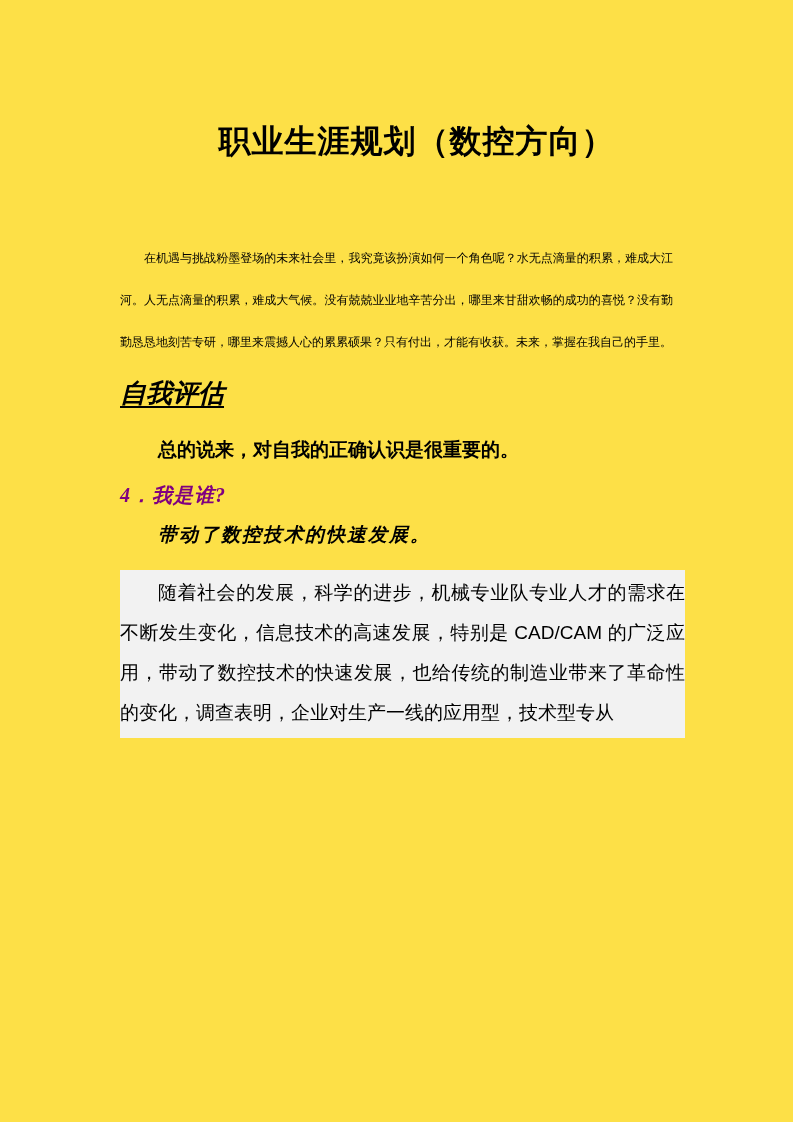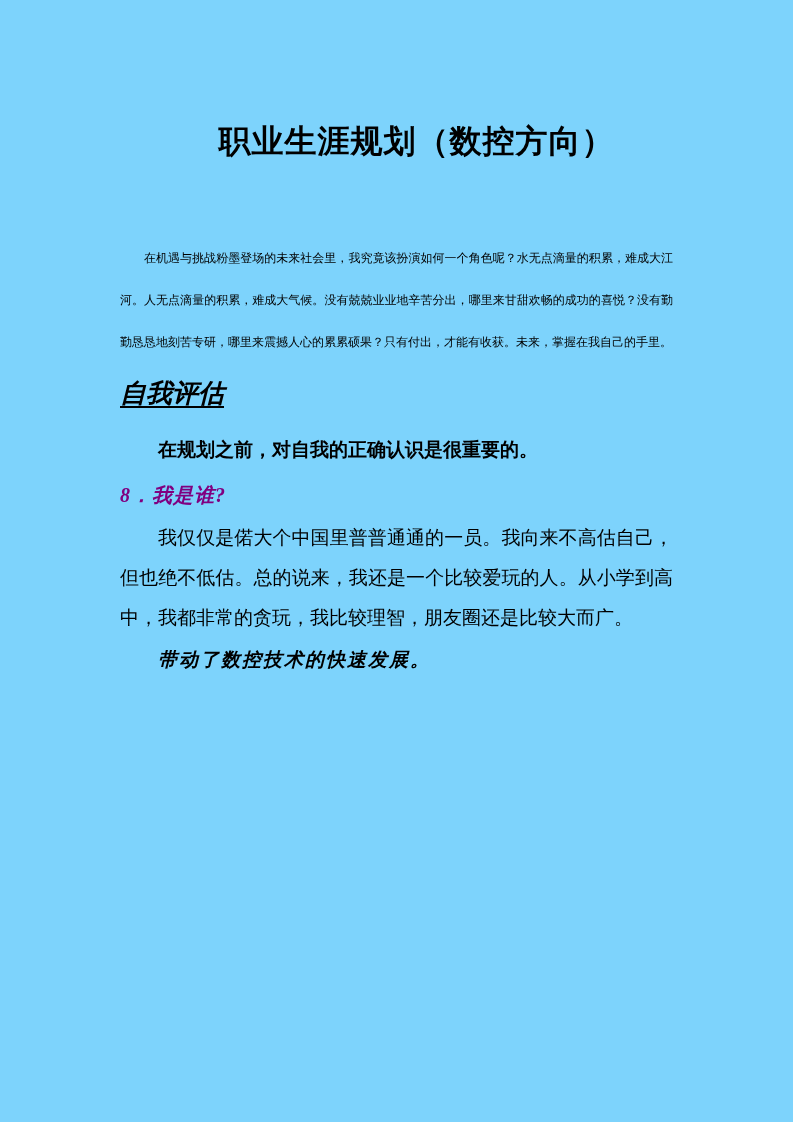--- a/index.html
+++ b/index.html
@@ -5,21 +5,21 @@
   html, body {
     margin: 0;
     padding: 0;
     background: #ffffff;
   }
   .page {
     position: relative;
     width: 793px;
     height: 1122px;
     margin: 0 auto;
-    background: #7dd3fc;
+    background: #fde047;
     overflow: hidden;
     font-family: "Liberation Sans", sans-serif;
     color: #000000;
     box-sizing: border-box;
     padding: 118px 120px 0 120px;
   }
   .doc-title {
     margin: 0 0 0 0;
     padding-left: 40px;
     text-align: center;
@@ -97,22 +97,22 @@
 
 <div class="page">
 
   <h1 class="doc-title">职业生涯规划（数控方向）</h1>
 
   <p class="body-par first-par">在机遇与挑战粉墨登场的未来社会里，我究竟该扮演如何一个角色呢？水无点滴量的积累，难成大江河。人无点滴量的积累，难成大气候。没有兢兢业业地辛苦分出，哪里来甘甜欢畅的成功的喜悦？没有勤勤恳恳地刻苦专研，哪里来震撼人心的累累硕果？只有付出，才能有收获。未来，掌握在我自己的手里。</p>
 
 
   <h2 class="section-heading">自我评估</h2>
 
-  <p class="lead-bold">在规划之前，对自我的正确认识是很重要的。</p>
+  <p class="lead-bold">总的说来，对自我的正确认识是很重要的。</p>
 
-  <h3 class="q-heading" style="color: rgb(128, 0, 128);">8．我是谁?</h3>
+  <h3 class="q-heading" style="color: rgb(128, 0, 128);">4．我是谁?</h3>
 
-  <p class="q-body">我仅仅是偌大个中国里普普通通的一员。我向来不高估自己，但也绝不低估。总的说来，我还是一个比较爱玩的人。从小学到高中，我都非常的贪玩，我比较理智，朋友圈还是比较大而广。</p>
 
   <p class="script-line">带动了数控技术的快速发展。</p>
 
+  <p class="highlight-par" style="background: rgb(242, 242, 242);">随着社会的发展，科学的进步，机械专业队专业人才的需求在不断发生变化，信息技术的高速发展，特别是 CAD/CAM 的广泛应用，带动了数控技术的快速发展，也给传统的制造业带来了革命性的变化，调查表明，企业对生产一线的应用型，技术型专从</p>
 
 </div>
 
 </body></html>

